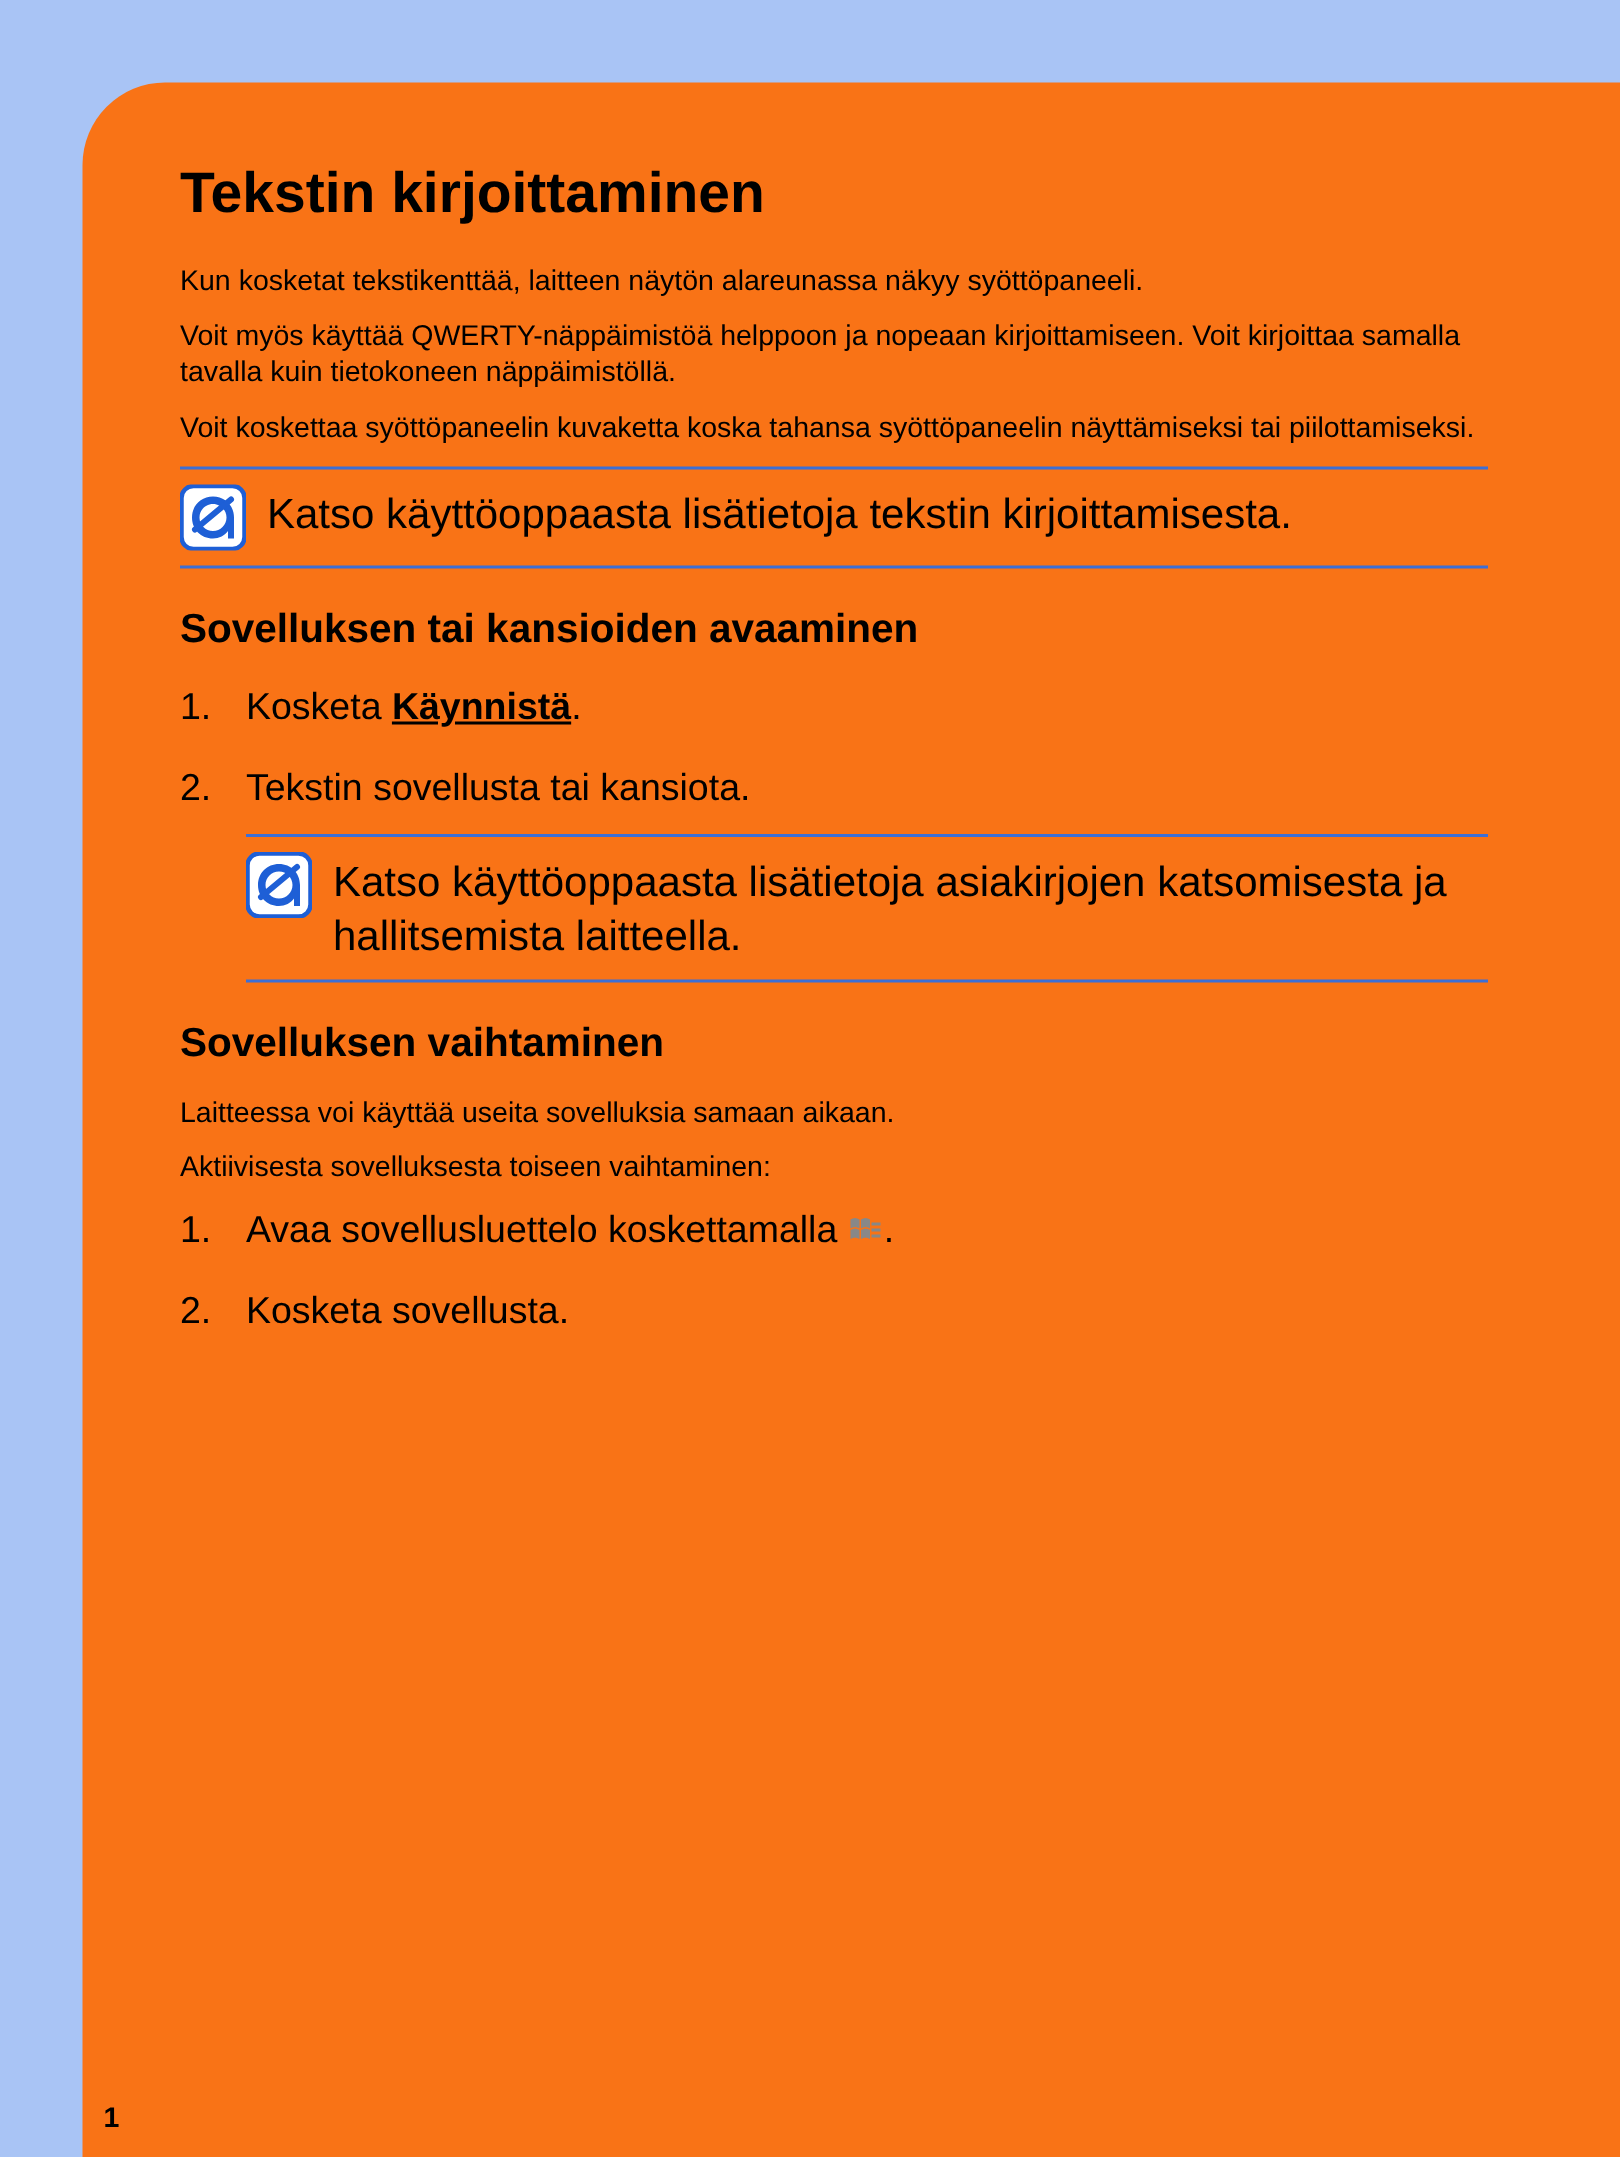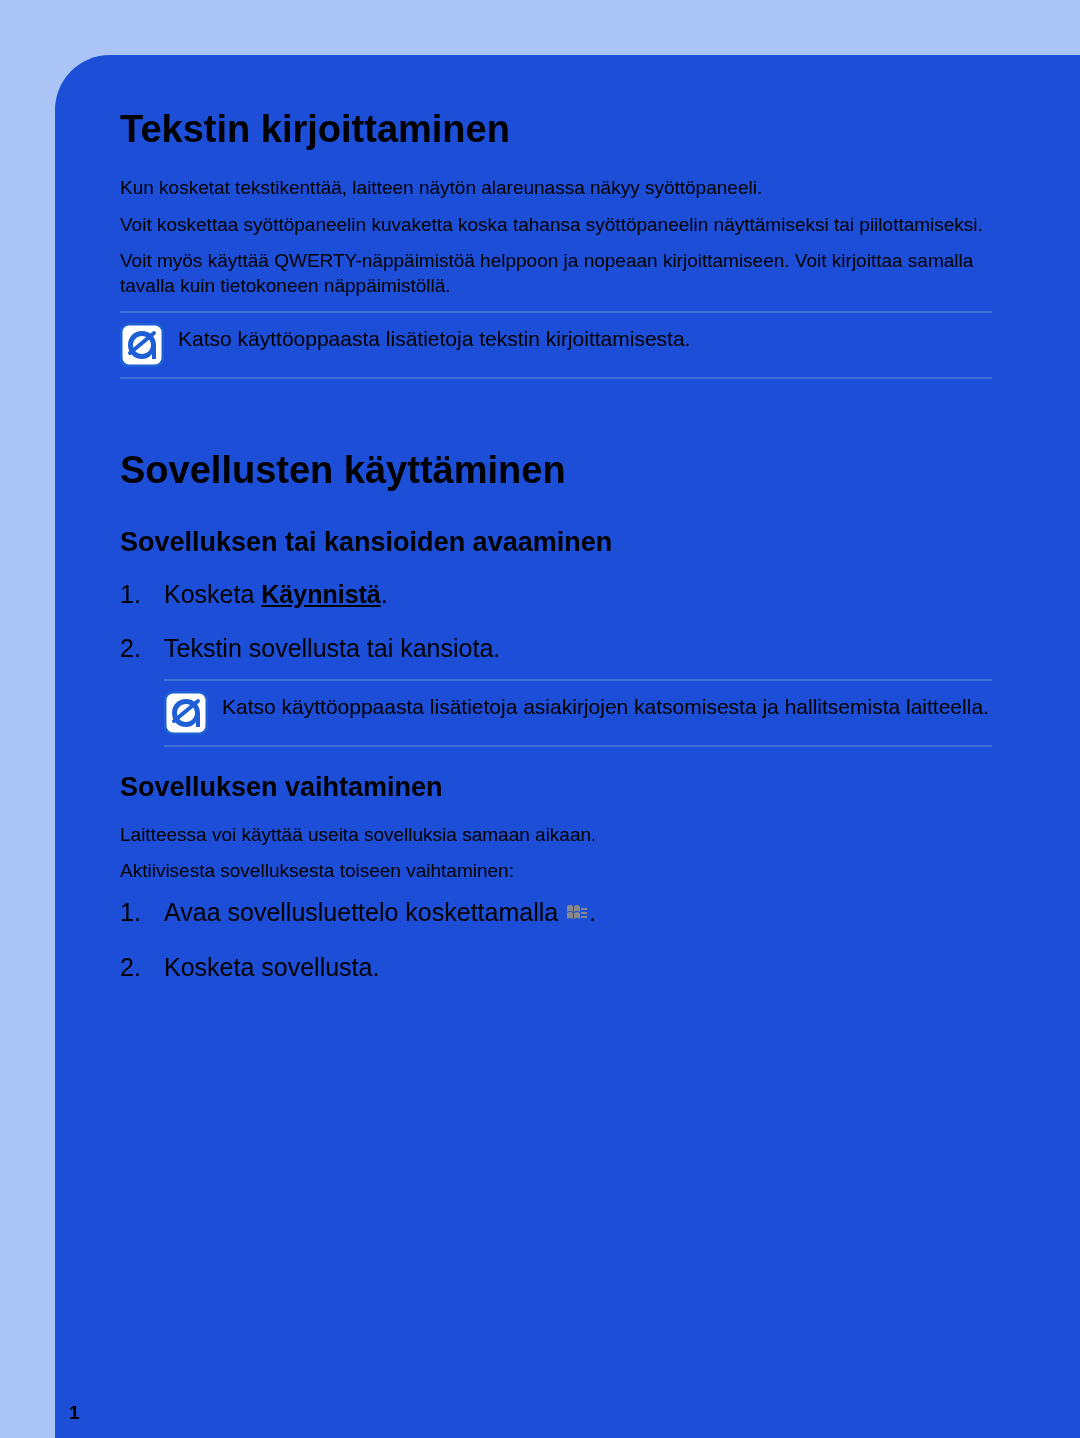--- a/index.html
+++ b/index.html
@@ -9,21 +9,21 @@
     font-family: Verdana, Geneva, sans-serif;
     color: #000;
     position: relative;
   }
   .page {
     position: absolute;
     left: 55px;
     top: 55px;
     width: 1025px;
     height: 1383px;
-    background: #1d4ed8;
+    background: #f97316;
     border-top-left-radius: 55px;
     padding: 45px 88px 40px 65px;
   }
   h1 {
     font-size: 38px;
     font-weight: bold;
     margin-top: 8px;
     margin-bottom: 25px;
   }
   h1.second {
@@ -52,21 +52,21 @@
   }
   .callout.indent {
     margin-left: 44px;
   }
   .callout .note-icon {
     flex: 0 0 44px;
     height: 44px;
     margin-top: 2px;
   }
   .callout-text {
-    font-size: 21px;
+    font-size: 28px;
     line-height: 1.3;
     padding-top: 4px;
     flex: 1;
   }
   ol.steps {
     list-style: none;
     counter-reset: step;
     margin-top: 0;
   }
   ol.steps > li {
@@ -103,35 +103,34 @@
   }
 </style>
 </head>
 <body>
 
 <div class="page">
 
   <h1>Tekstin kirjoittaminen</h1>
 
   <p>Kun kosketat tekstikenttää, laitteen näytön alareunassa näkyy syöttöpaneeli.</p>
+  <p>Voit myös käyttää QWERTY-näppäimistöä helppoon ja nopeaan kirjoittamiseen. Voit kirjoittaa samalla tavalla kuin tietokoneen näppäimistöllä.</p>
   <p>Voit koskettaa syöttöpaneelin kuvaketta koska tahansa syöttöpaneelin näyttämiseksi tai piilottamiseksi.</p>
-  <p>Voit myös käyttää QWERTY-näppäimistöä helppoon ja nopeaan kirjoittamiseen. Voit kirjoittaa samalla tavalla kuin tietokoneen näppäimistöllä.</p>
 
   <div class="callout">
     <span class="note-icon">
       <svg viewBox="0 0 44 44" width="44" height="44">
         <rect x="1" y="1" width="42" height="42" rx="8" ry="8" fill="#fff" stroke="#1e5fd6" stroke-width="3"></rect>
         <path d="M22 8 C14 8 8 14 8 22 C8 30 14 36 22 36 C26 36 30 34 32 31 L32 36 L36 36 L36 22 C36 14 30 8 22 8 Z M22 13 C27 13 31 17 31 22 C31 27 27 31 22 31 C17 31 13 27 13 22 C13 17 17 13 22 13 Z" fill="#1e5fd6"></path>
         <path d="M10 30 L34 10" stroke="#1e5fd6" stroke-width="4" stroke-linecap="round"></path>
       </svg>
     </span>
     <div class="callout-text">Katso käyttöoppaasta lisätietoja tekstin kirjoittamisesta.</div>
   </div>
 
-  <h1 class="second">Sovellusten käyttäminen</h1>
 
   <h2>Sovelluksen tai kansioiden avaaminen</h2>
 
   <ol class="steps">
     <li>
       <span class="step-body">
         <span>Kosketa </span><strong>Käynnistä</strong><span>.</span>
       </span>
     </li>
     <li>

